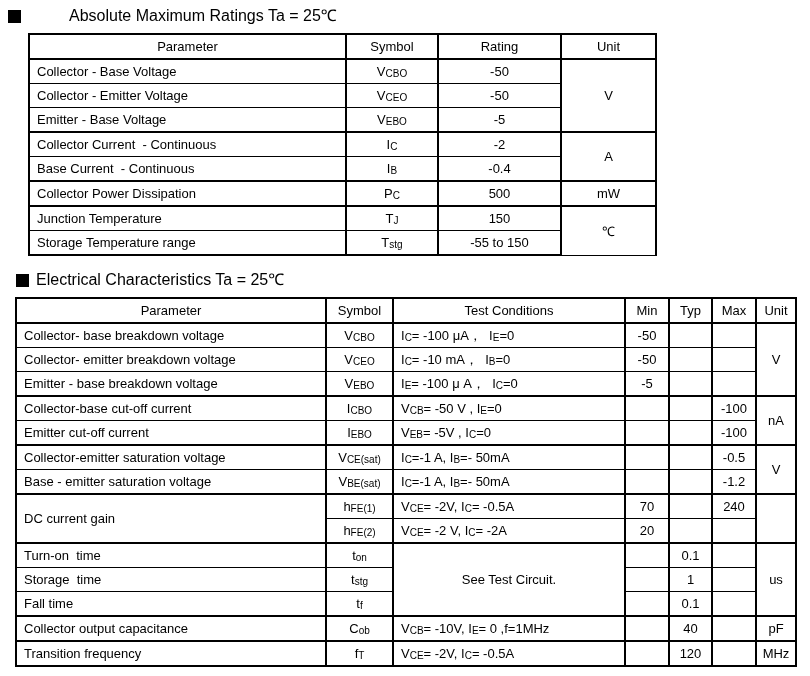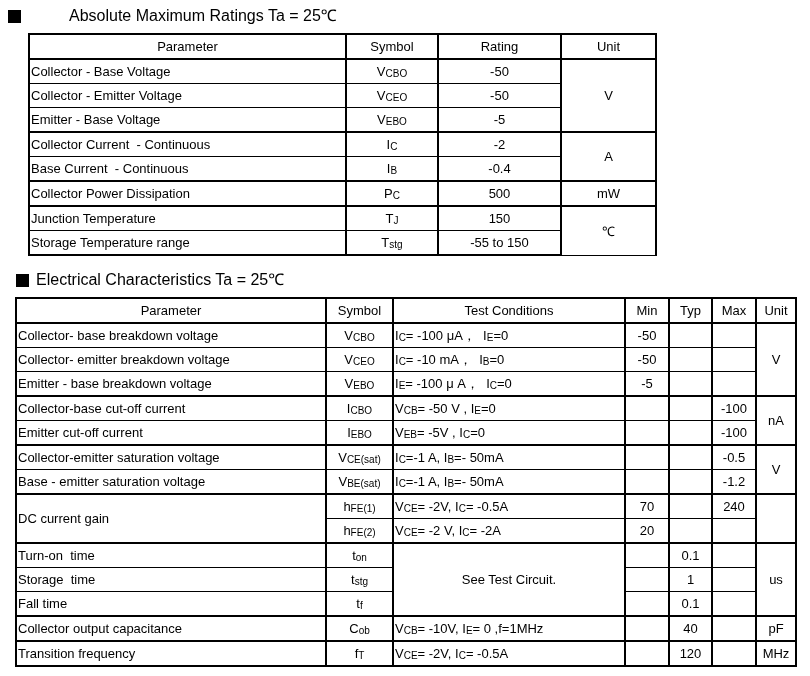--- a/index.html
+++ b/index.html
@@ -38,21 +38,21 @@
     overflow:hidden;
     vertical-align:middle;
   }
   thead th {
     border-top-width:2px;
     border-bottom-width:2px;
     text-align:center;
   }
   tbody tr:last-child td { border-bottom-width:2px;margin-top:34px; }
   tr.gs td { border-top-width:2px; }
-  td.al-l { text-align:left; padding-left:1px; }
+  td.al-l { text-align:left; padding-left:7px; }
   td.al-c { text-align:center; }
   .celltext { white-space:pre-wrap; }
   .subsc { font-size:10px; position:relative; top:1px; }
 </style>
 </head>
 <body>
 
 <div>
 
   <div class="section-title" id="title-0">

